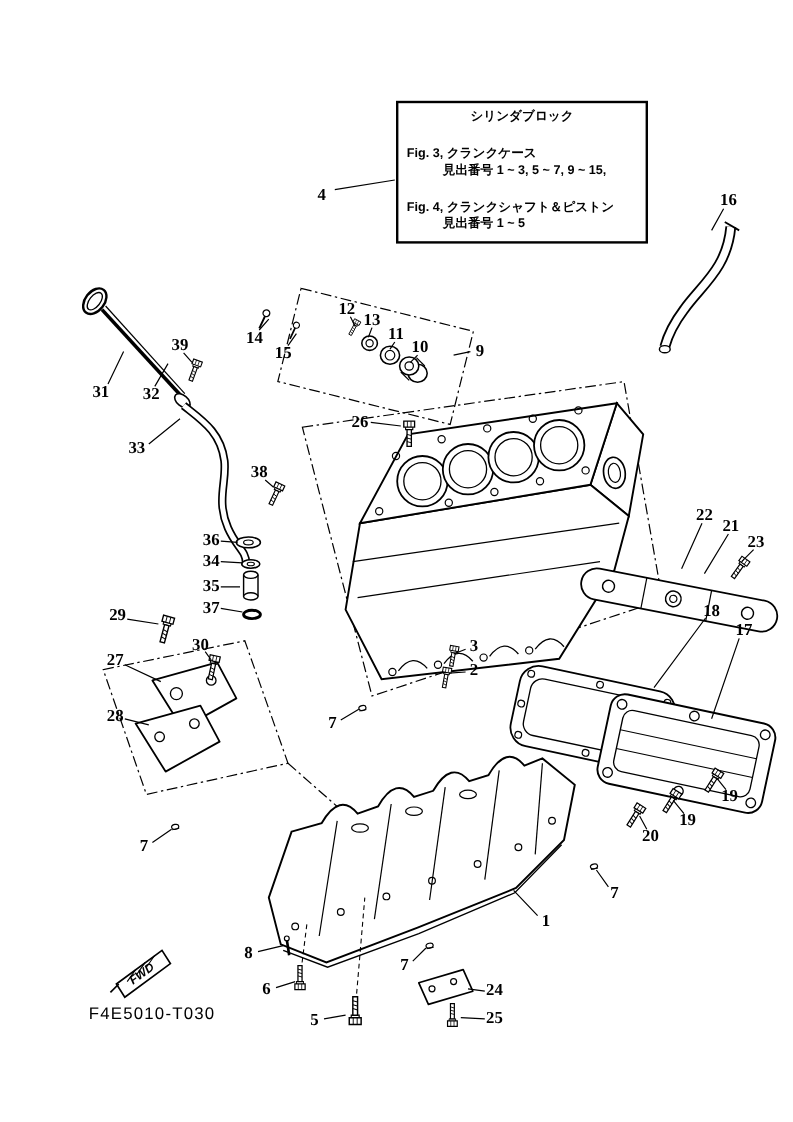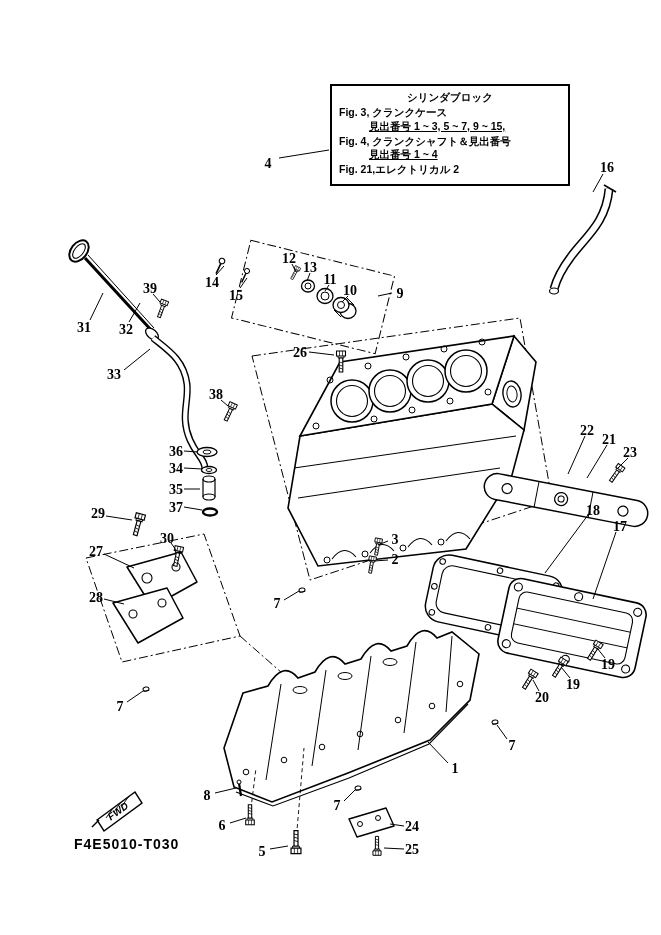--- a/index.html
+++ b/index.html
@@ -3,33 +3,33 @@
 <meta charset="utf-8">
 <style>
   html,body { margin:0; padding:0; background:#ffffff; }
   .page {
     position:relative; width:661px; height:935px; background:#fff;
     font-family:"Liberation Sans", sans-serif; color:#000; overflow:hidden;
   }
   svg.diagram { position:absolute; left:0; top:0; }
 
   .info-box {
-    position:absolute; left:330px; top:84px; width:240px;
+    position:absolute; left:330px; top:84px; width:210px;
     border:2px solid #000; background:#fff; box-sizing:border-box;
     padding:5px 7px 7px 7px;
     font-size:10.5px; line-height:1.32; font-weight:bold;
   }
   .info-title { text-align:center; }
-  .line-fig { margin-top:1px; }
-  .line-detail { padding-left:30px;text-decoration:underline; }
+  .line-fig { margin-top:17px; }
+  .line-detail { padding-left:30px; }
   .line-detail2 { padding-left:62px; }
 
   .code {
     position:absolute; left:74px; top:836px;
-    font-size:14px; letter-spacing:1px; font-weight:bold;
+    font-size:14px; letter-spacing:1px; font-weight:normal;
   }
 
   .callout {
     font-family:"Liberation Serif", serif;
     font-size:14px; font-weight:bold; fill:#000;
   }
   .fwd-text {
     font-family:"Liberation Sans", sans-serif;
     font-size:10px; font-weight:bold; font-style:italic; fill:#000;
   }
@@ -317,20 +317,19 @@
       <path d="M106,818 L113,808 M114,812 L121,802 M122,806 L129,796" stroke="#000" stroke-width="0.9"></path>
       <text class="fwd-text" text-anchor="middle" transform="translate(120,814) rotate(-36)">FWD</text>
       <line x1="92" y1="827" x2="99" y2="820" stroke="#000" stroke-width="1.4"></line>
     </g>
   </svg>
 
   <div class="info-box">
     <div class="info-title">シリンダブロック</div>
     <div class="line-fig">Fig. 3,  クランクケース</div>
     <div class="line-detail">見出番号 1 ~ 3, 5 ~ 7, 9 ~ 15,</div>
-    <div class="line-fig">Fig. 4,  クランクシャフト＆見出番号</div>
-    <div class="line-detail">見出番号 1 ~ 4</div>
-    <div class="line-fig">Fig. 21,エレクトリカル 2</div>
+    <div class="line-fig">Fig. 4,  クランクシャフト＆ピストン</div>
+    <div class="line-detail">見出番号 1 ~ 5</div>
   </div>
 
   <div class="code">F4E5010-T030</div>
 
 </div>
 
 </body></html>

